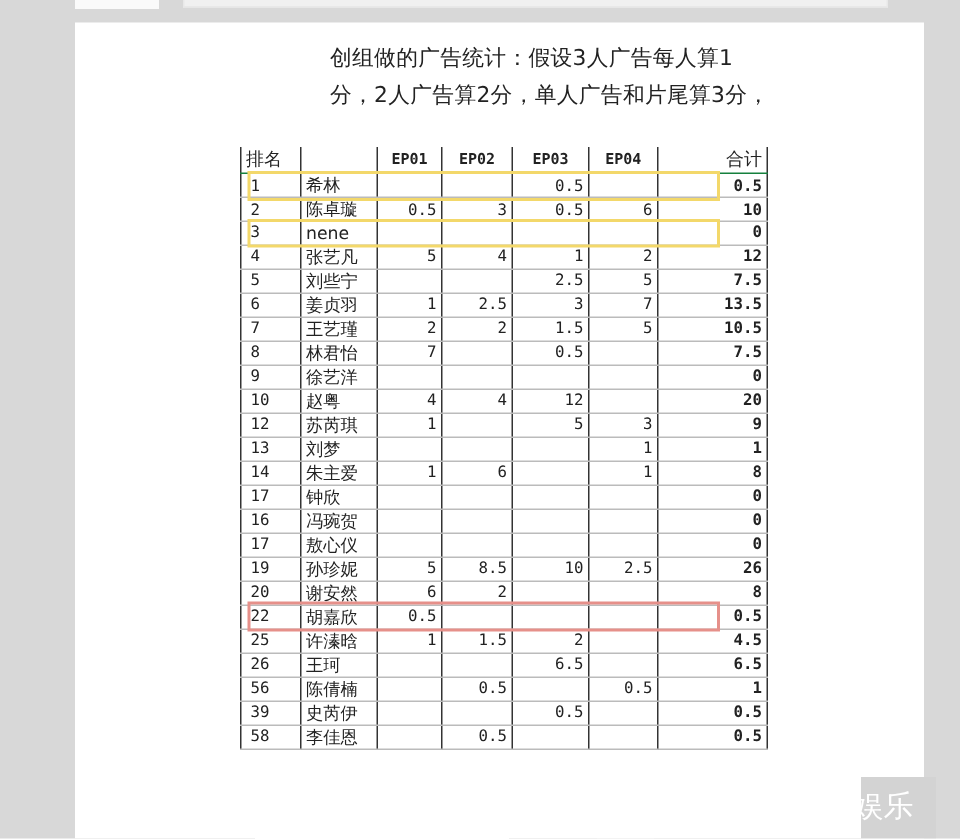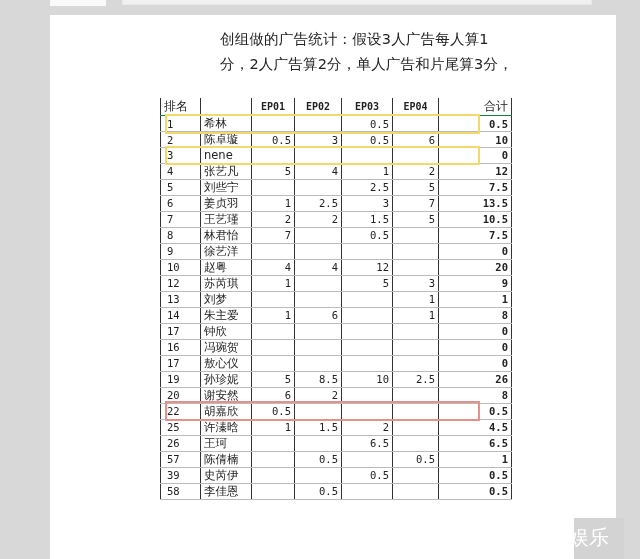--- a/index.html
+++ b/index.html
@@ -244,21 +244,21 @@
         <tr>
           <td class="rank">26</td>
           <td class="name">王珂</td>
           <td class="num c1"></td>
           <td class="num c2"></td>
           <td class="num c3">6.5</td>
           <td class="num c4"></td>
           <td class="num c5">6.5</td>
         </tr>
         <tr>
-          <td class="rank">57</td>
+          <td class="rank">56</td>
           <td class="name">陈倩楠</td>
           <td class="num c1"></td>
           <td class="num c2">0.5</td>
           <td class="num c3"></td>
           <td class="num c4">0.5</td>
           <td class="num c5">1</td>
         </tr>
         <tr>
           <td class="rank">39</td>
           <td class="name">史芮伊</td>

